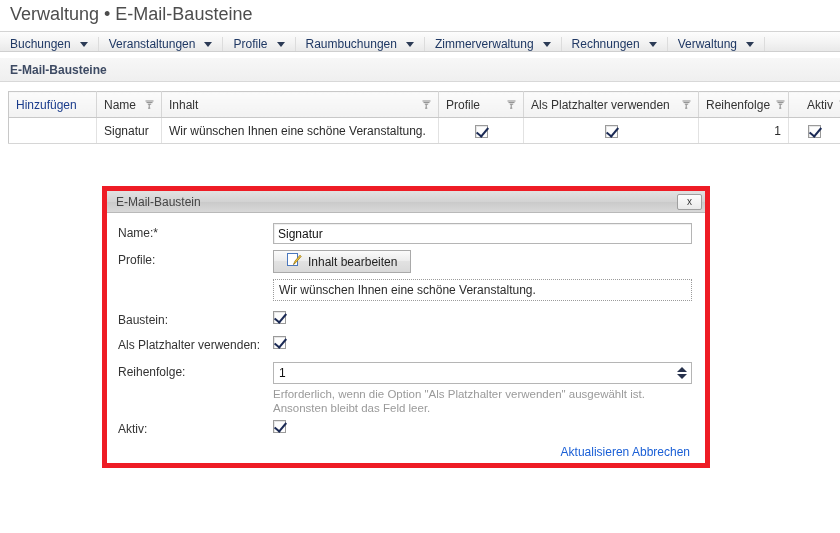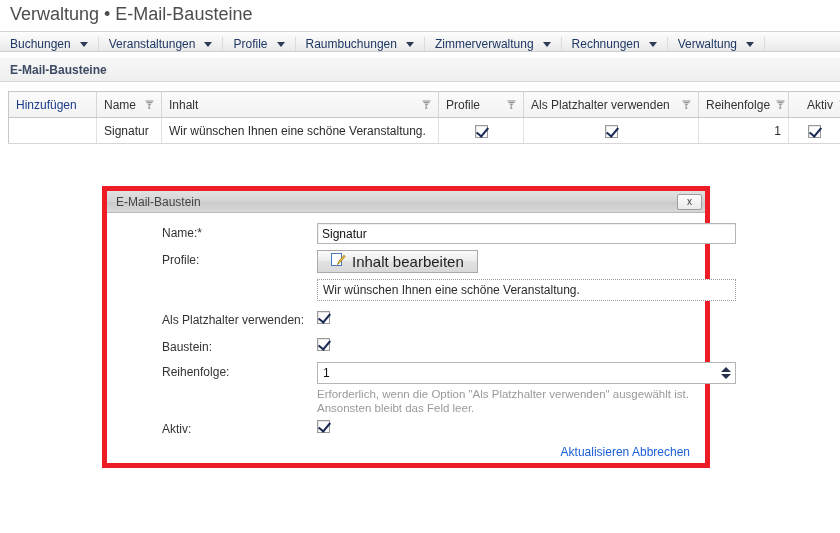--- a/index.html
+++ b/index.html
@@ -182,21 +182,20 @@
     display: flex;
     align-items: flex-start;
     margin-bottom: 6px;
   }
   .frm-label {
     width: 155px;
     flex: 0 0 155px;
     padding-top: 3px;
     color: #333333;
     white-space: nowrap;
-    margin-left: 44px;
   }
   .star { color: #333; }
   .frm-field { flex: 1 1 auto; }
 
   .txtinput {
     width: 419px;
     height: 21px;
     padding: 2px 4px;
     font-family: "Liberation Sans", sans-serif;
     font-size: 12px;
@@ -206,21 +205,21 @@
     box-shadow: inset 1px 1px 1px rgba(0,0,0,.07);
     outline: none;
   }
 
   .btn-edit {
     display: inline-flex;
     align-items: center;
     gap: 6px;
     height: 23px;
     padding: 0 13px;
-    font-size: 15px;
+    font-size: 12px;
     color: #1f1f1f;
     background: linear-gradient(to bottom, #fbfbfb 0%, #ececec 48%, #e2e2e2 49%, #d9d9d9 100%);
     border: 1px solid #a9a9a9;
     cursor: pointer;
   }
 
   .content-preview {
     width: 419px;
     min-height: 22px;
     padding: 3px 5px;
@@ -454,29 +453,29 @@
       </div>
     </div>
 
     <div class="frm-row" style="margin-bottom:9px;">
       <div class="frm-label"></div>
       <div class="frm-field">
         <div class="content-preview">Wir wünschen Ihnen eine schöne Veranstaltung.</div>
       </div>
     </div>
 
+    <div class="frm-row" style="margin-bottom:8px;">
+      <div class="frm-label">Baustein:</div>
+      <div class="frm-field">
+        <span class="cbx"></span>
+      </div>
+    </div>
+
     <div class="frm-row" style="margin-bottom:10px;">
       <div class="frm-label">Als Platzhalter verwenden:</div>
-      <div class="frm-field">
-        <span class="cbx"></span>
-      </div>
-    </div>
-
-    <div class="frm-row" style="margin-bottom:8px;">
-      <div class="frm-label">Baustein:</div>
       <div class="frm-field">
         <span class="cbx"></span>
       </div>
     </div>
 
     <div class="frm-row" style="margin-bottom:2px;">
       <div class="frm-label">Reihenfolge:</div>
       <div class="frm-field">
         <div class="spin-wrap">
           <span class="spin-val">1</span>

